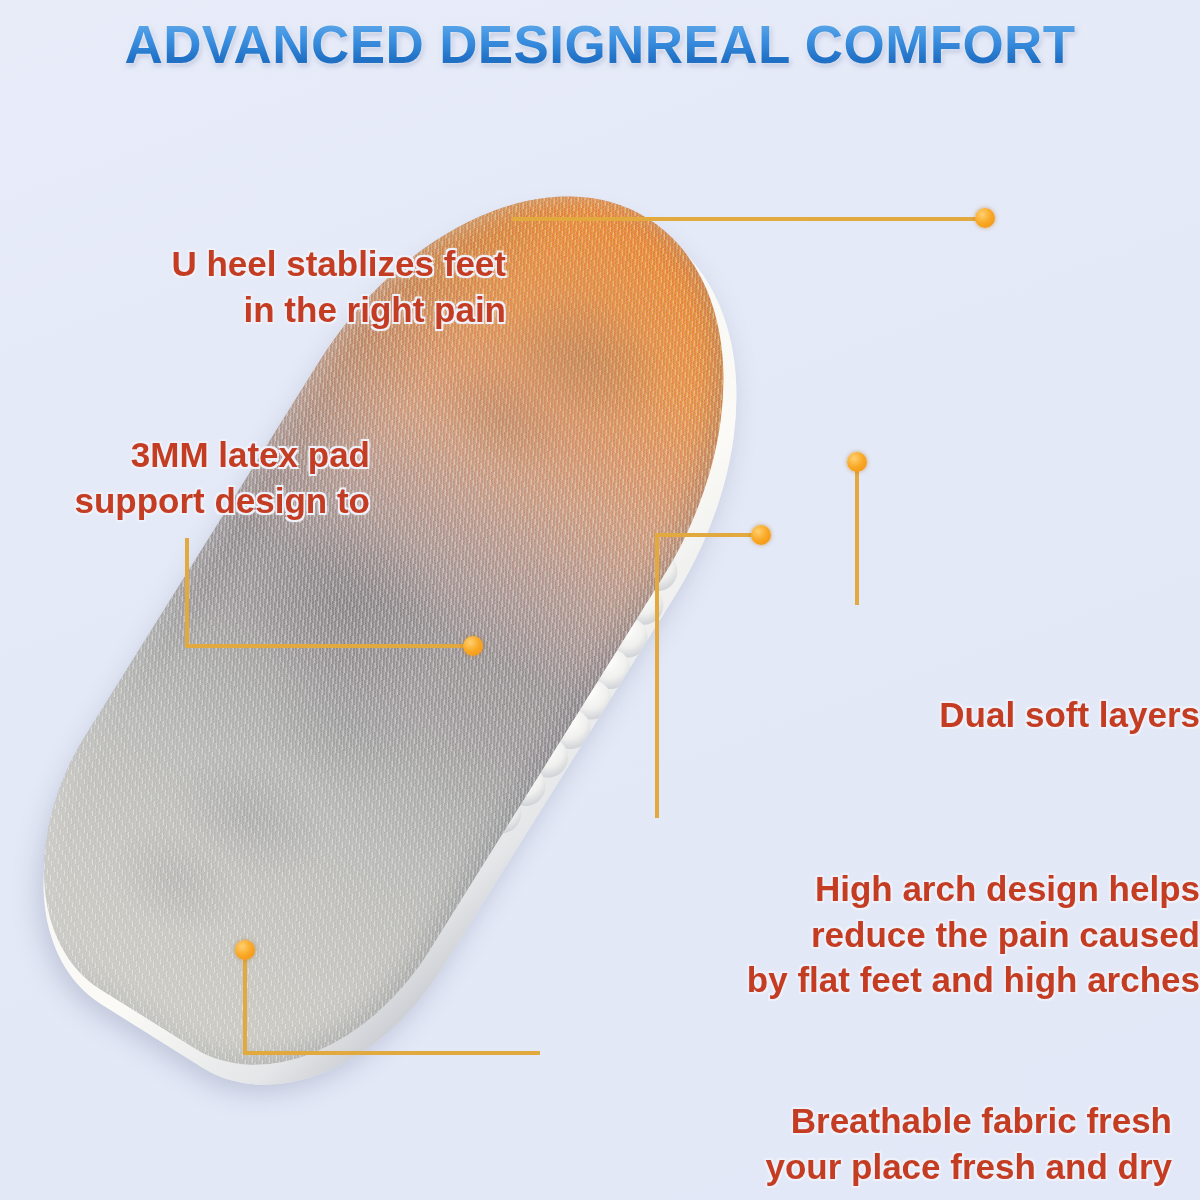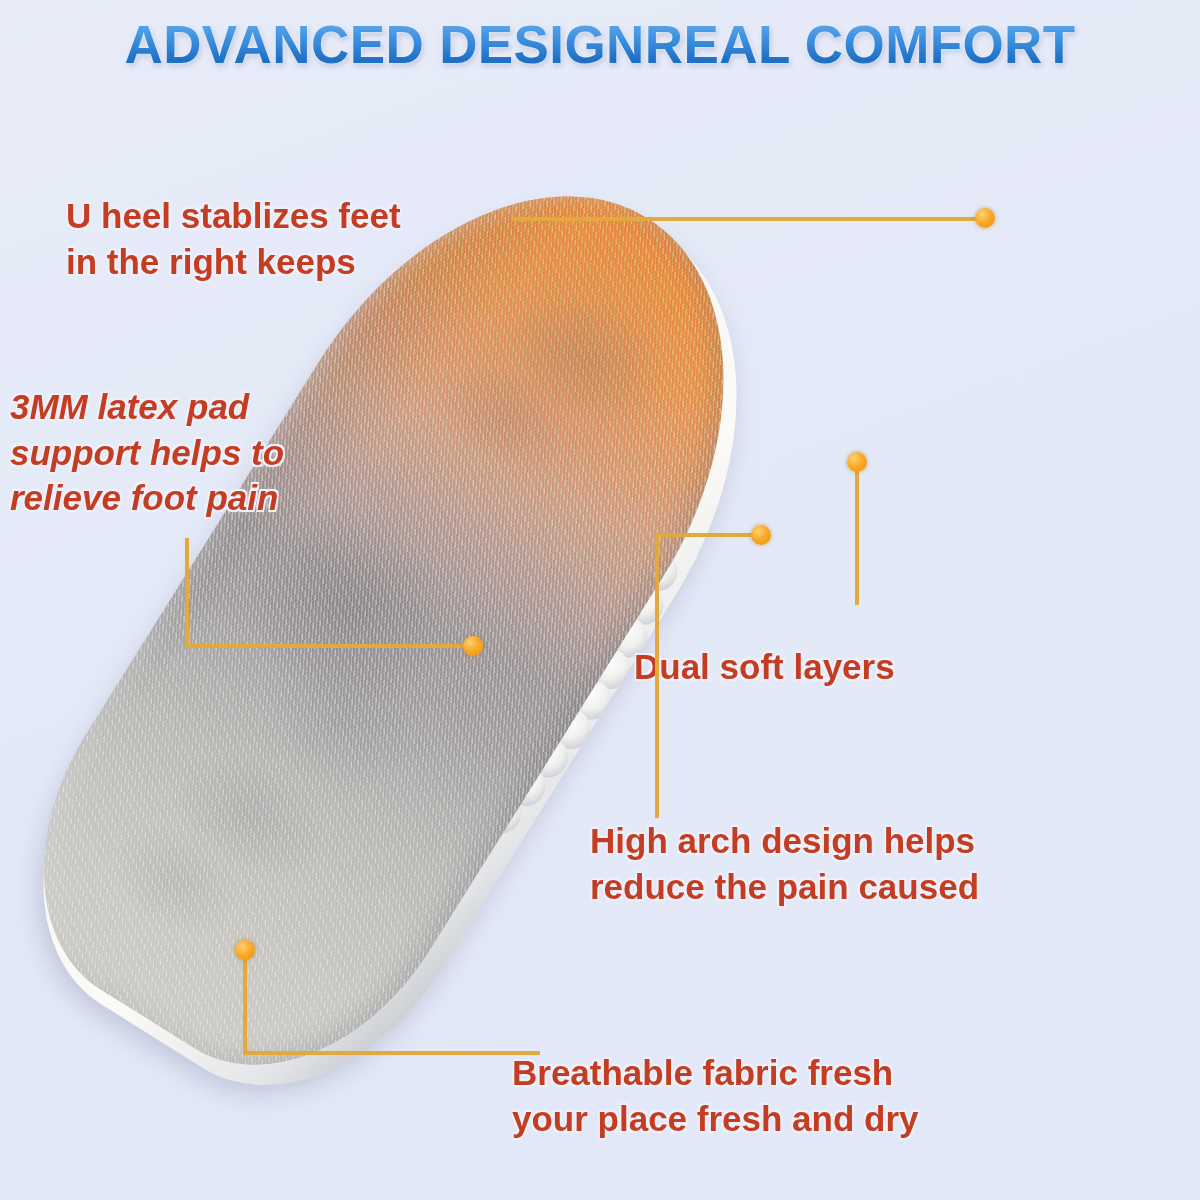--- a/index.html
+++ b/index.html
@@ -129,21 +129,21 @@
     color:#c43c22;
     font-size:35px;
     font-weight:bold;
     line-height:1.30;
     white-space:nowrap;
     text-shadow:
       -1.6px -1.6px 0 #eef1fa, 1.6px -1.6px 0 #eef1fa,
       -1.6px  1.6px 0 #eef1fa, 1.6px  1.6px 0 #eef1fa,
        0 0 4px #eef1fa;
   }
-  .label.center{text-align:left;}
+  .label.center{text-align:right;margin-top:48px;}
 
   .line{position:absolute;background:#e2a93e;}
   .line.h{height:4px;}
   .line.v{width:4px;}
 
   .dot{
     position:absolute;width:20px;height:20px;border-radius:50%;
     background:radial-gradient(circle at 36% 32%,#ffd070 0%,#f9a825 48%,#ef8f12 100%);
     box-shadow:0 0 4px rgba(180,110,10,.55);
   }
@@ -181,44 +181,44 @@
       </div>
       <div class="mesh"></div>
       <div class="heelcup"></div>
     </div>
   </div>
 
   <div class="line h" style="left:512px;top:217px;width:465px;"></div>
   <div class="dot" style="left:975px;top:208px;"></div>
   <div class="label center" style="left:66px;top:193px;width:440px;">
     <div>U heel stablizes feet</div>
-    <div>in the right keeps</div>
+    <div>in the right pain</div>
   </div>
 
   <div class="line v" style="left:185px;top:538px;height:110px;"></div>
   <div class="line h" style="left:185px;top:644px;width:290px;"></div>
   <div class="dot" style="left:463px;top:636px;"></div>
-  <div class="label center" style="left:10px;top:384px;width:360px;font-style:italic;">
+  <div class="label center" style="left:10px;top:384px;width:360px;">
     <div>3MM latex pad</div>
-    <div>support helps to</div>
-    <div>relieve foot pain</div>
+    <div>support design to</div>
   </div>
 
   <div class="line v" style="left:855px;top:470px;height:135px;"></div>
   <div class="dot" style="left:847px;top:452px;"></div>
   <div class="label center" style="left:634px;top:644px;width:566px;">
     <div>Dual soft layers</div>
   </div>
 
   <div class="line h" style="left:655px;top:533px;width:108px;"></div>
   <div class="line v" style="left:655px;top:533px;height:285px;"></div>
   <div class="dot" style="left:751px;top:525px;"></div>
   <div class="label center" style="left:590px;top:818px;width:610px;">
     <div>High arch design helps</div>
     <div>reduce the pain caused</div>
+    <div>by flat feet and high arches</div>
   </div>
 
   <div class="line v" style="left:243px;top:950px;height:105px;"></div>
   <div class="line h" style="left:243px;top:1051px;width:297px;"></div>
   <div class="dot" style="left:235px;top:940px;"></div>
   <div class="label center" style="left:512px;top:1050px;width:660px;">
     <div>Breathable fabric fresh</div>
     <div>your place fresh and dry</div>
   </div>
 

